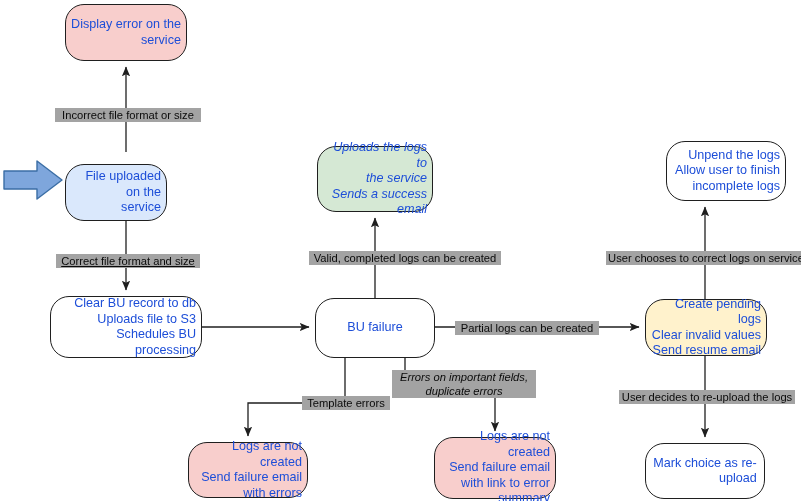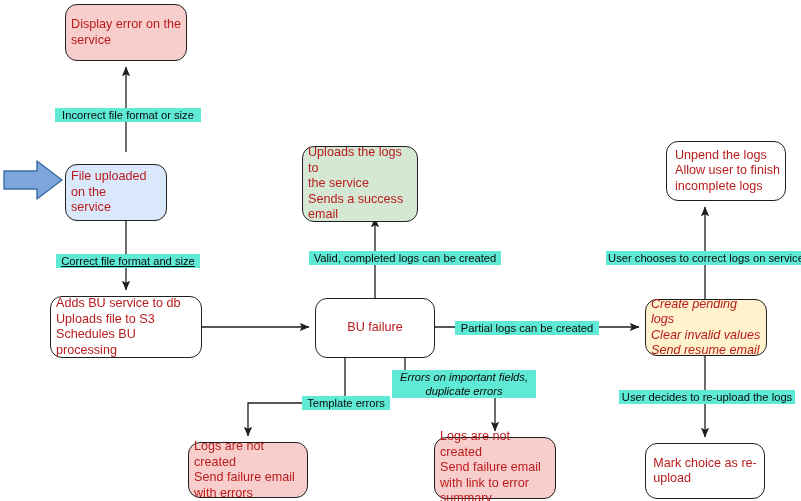--- a/index.html
+++ b/index.html
@@ -12,40 +12,40 @@
     width: 801px;
     height: 501px;
     background: #ffffff;
     font-family: "Liberation Sans", sans-serif;
     overflow: hidden;
   }
   .node {
     position: absolute;
     box-sizing: border-box;
     border: 1.4px solid #1f1f1f;
-    border-radius: 12px;
+    border-radius: 19px;
     display: flex;
     align-items: center;
     justify-content: center;
-    text-align: left;
+    text-align: right;
     font-size: 12.6px;
     line-height: 15.5px;
-    color: #b91c1c;
+    color: #1d4ed8;
     padding: 2px 5px;
     white-space: pre-line;
     background: #ffffff;
   }
   .edge-label {
     position: absolute;
     font-size: 11.2px;
     line-height: 14px;
     color: #0a0a0a;
     text-align: center;
     white-space: pre-line;
-    background: #5eead4;
+    background: #a3a3a3;
     padding: 0 2px;
   }
   svg.wires {
     position: absolute;
     left: 0;
     top: 0;
     width: 801px;
     height: 501px;
     pointer-events: none;
   }
@@ -100,39 +100,39 @@
 
     <g>
       <path d="M4,171 L37,171 L37,161 L62,180 L37,199 L37,189 L4,189 Z" fill="#7ea6dc" stroke="#3b6ea5" stroke-width="1.4" stroke-linejoin="round"></path>
     </g>
   </svg>
 
   <div class="node" style="left: 65px; top: 4px; width: 122px; height: 57px; background: rgb(248, 206, 204); border-color: rgb(31, 31, 31);">Display error on the
 service</div>
   <div class="node" style="left: 65px; top: 164px; width: 102px; height: 57px; background: rgb(218, 232, 252); border-color: rgb(31, 31, 31);">File uploaded on the
 service</div>
-  <div class="node" style="left: 50px; top: 296px; width: 152px; height: 62px; background: rgb(255, 255, 255); border-color: rgb(31, 31, 31);">Adds BU service to db
+  <div class="node" style="left: 50px; top: 296px; width: 152px; height: 62px; background: rgb(255, 255, 255); border-color: rgb(31, 31, 31);">Clear BU record to db
 Uploads file to S3
 Schedules BU processing</div>
-  <div class="node" style="left: 302px; top: 146px; width: 116px; height: 76px; background: rgb(213, 232, 212); border-color: rgb(31, 31, 31);">Uploads the logs to
+  <div class="node" style="left: 317px; top: 146px; width: 116px; height: 66px; background: rgb(213, 232, 212); border-color: rgb(31, 31, 31); font-style: italic;">Uploads the logs to
 the service
 Sends a success
 email</div>
   <div class="node" style="left: 315px; top: 298px; width: 120px; height: 60px; background: rgb(255, 255, 255); border-color: rgb(31, 31, 31);">BU failure</div>
   <div class="node" style="left: 188px; top: 442px; width: 120px; height: 56px; background: rgb(248, 206, 204); border-color: rgb(31, 31, 31);">Logs are not created
 Send failure email
 with errors</div>
   <div class="node" style="left: 434px; top: 437px; width: 122px; height: 62px; background: rgb(248, 206, 204); border-color: rgb(31, 31, 31);">Logs are not created
 Send failure email
 with link to error
 summary</div>
   <div class="node" style="left: 666px; top: 141px; width: 120px; height: 60px; background: rgb(255, 255, 255); border-color: rgb(31, 31, 31); padding-left: 8px;">Unpend the logs
 Allow user to finish
 incomplete logs</div>
-  <div class="node" style="left: 645px; top: 299px; width: 122px; height: 57px; background: rgb(255, 242, 204); border-color: rgb(31, 31, 31); font-style: italic;">Create pending logs
+  <div class="node" style="left: 645px; top: 299px; width: 122px; height: 57px; background: rgb(255, 242, 204); border-color: rgb(31, 31, 31);">Create pending logs
 Clear invalid values
 Send resume email</div>
   <div class="node" style="left: 645px; top: 443px; width: 120px; height: 56px; background: rgb(255, 255, 255); border-color: rgb(31, 31, 31);">Mark choice as re-
 upload</div>
 
   <div class="edge-label" style="left: 55px; top: 108px; width: 142px;">Incorrect file format or size</div>
   <div class="edge-label" style="left: 56px; top: 254px; width: 140px; text-decoration: underline;">Correct file format and size</div>
   <div class="edge-label" style="left: 281px; top: 251px; width: 188px; margin-left: 28px;">Valid, completed logs can be created</div>
   <div class="edge-label" style="left: 455px; top: 321px; width: 140px;">Partial logs can be created</div>
   <div class="edge-label" style="left: 290px; top: 396px; width: 84px; margin-left: 12px;">Template errors</div>

